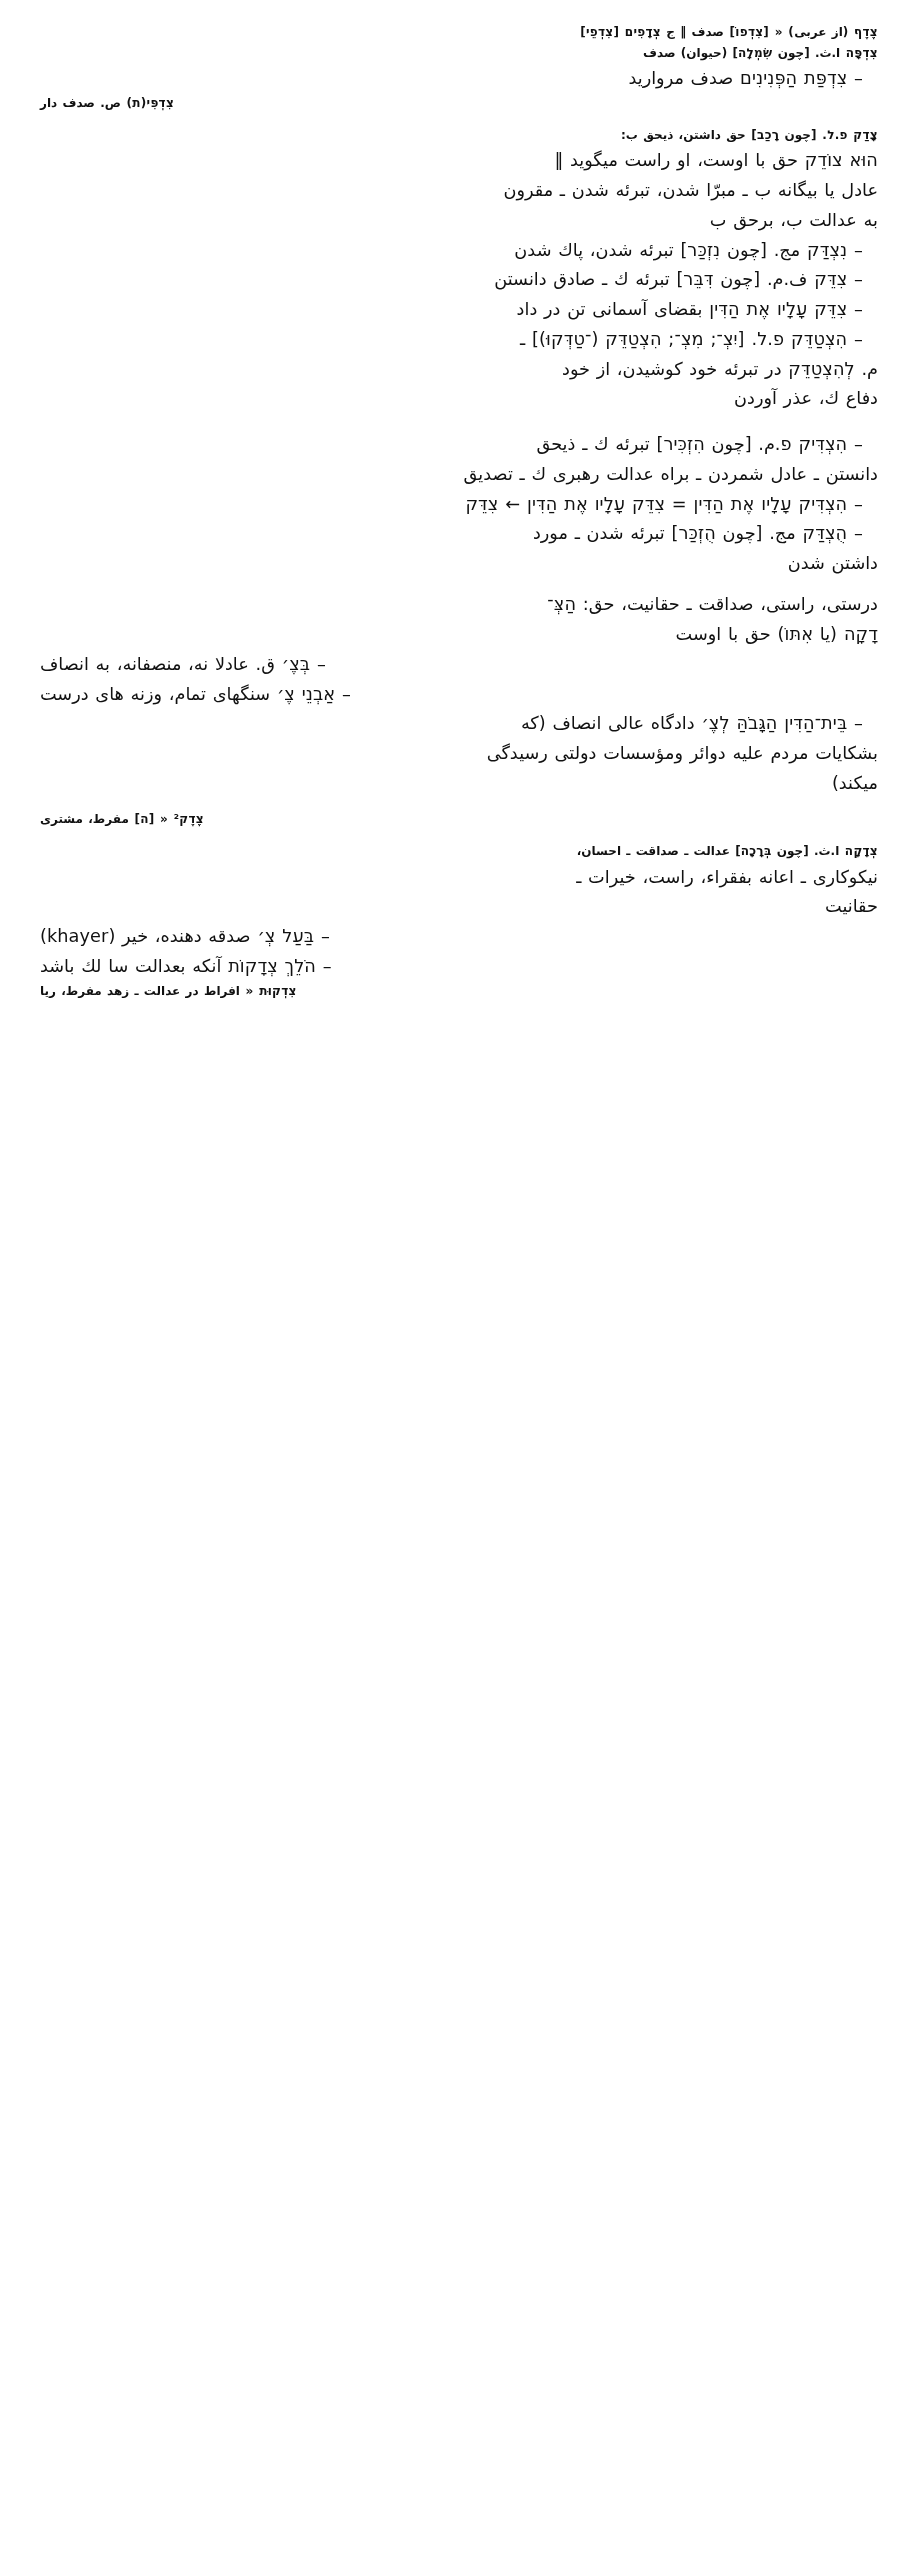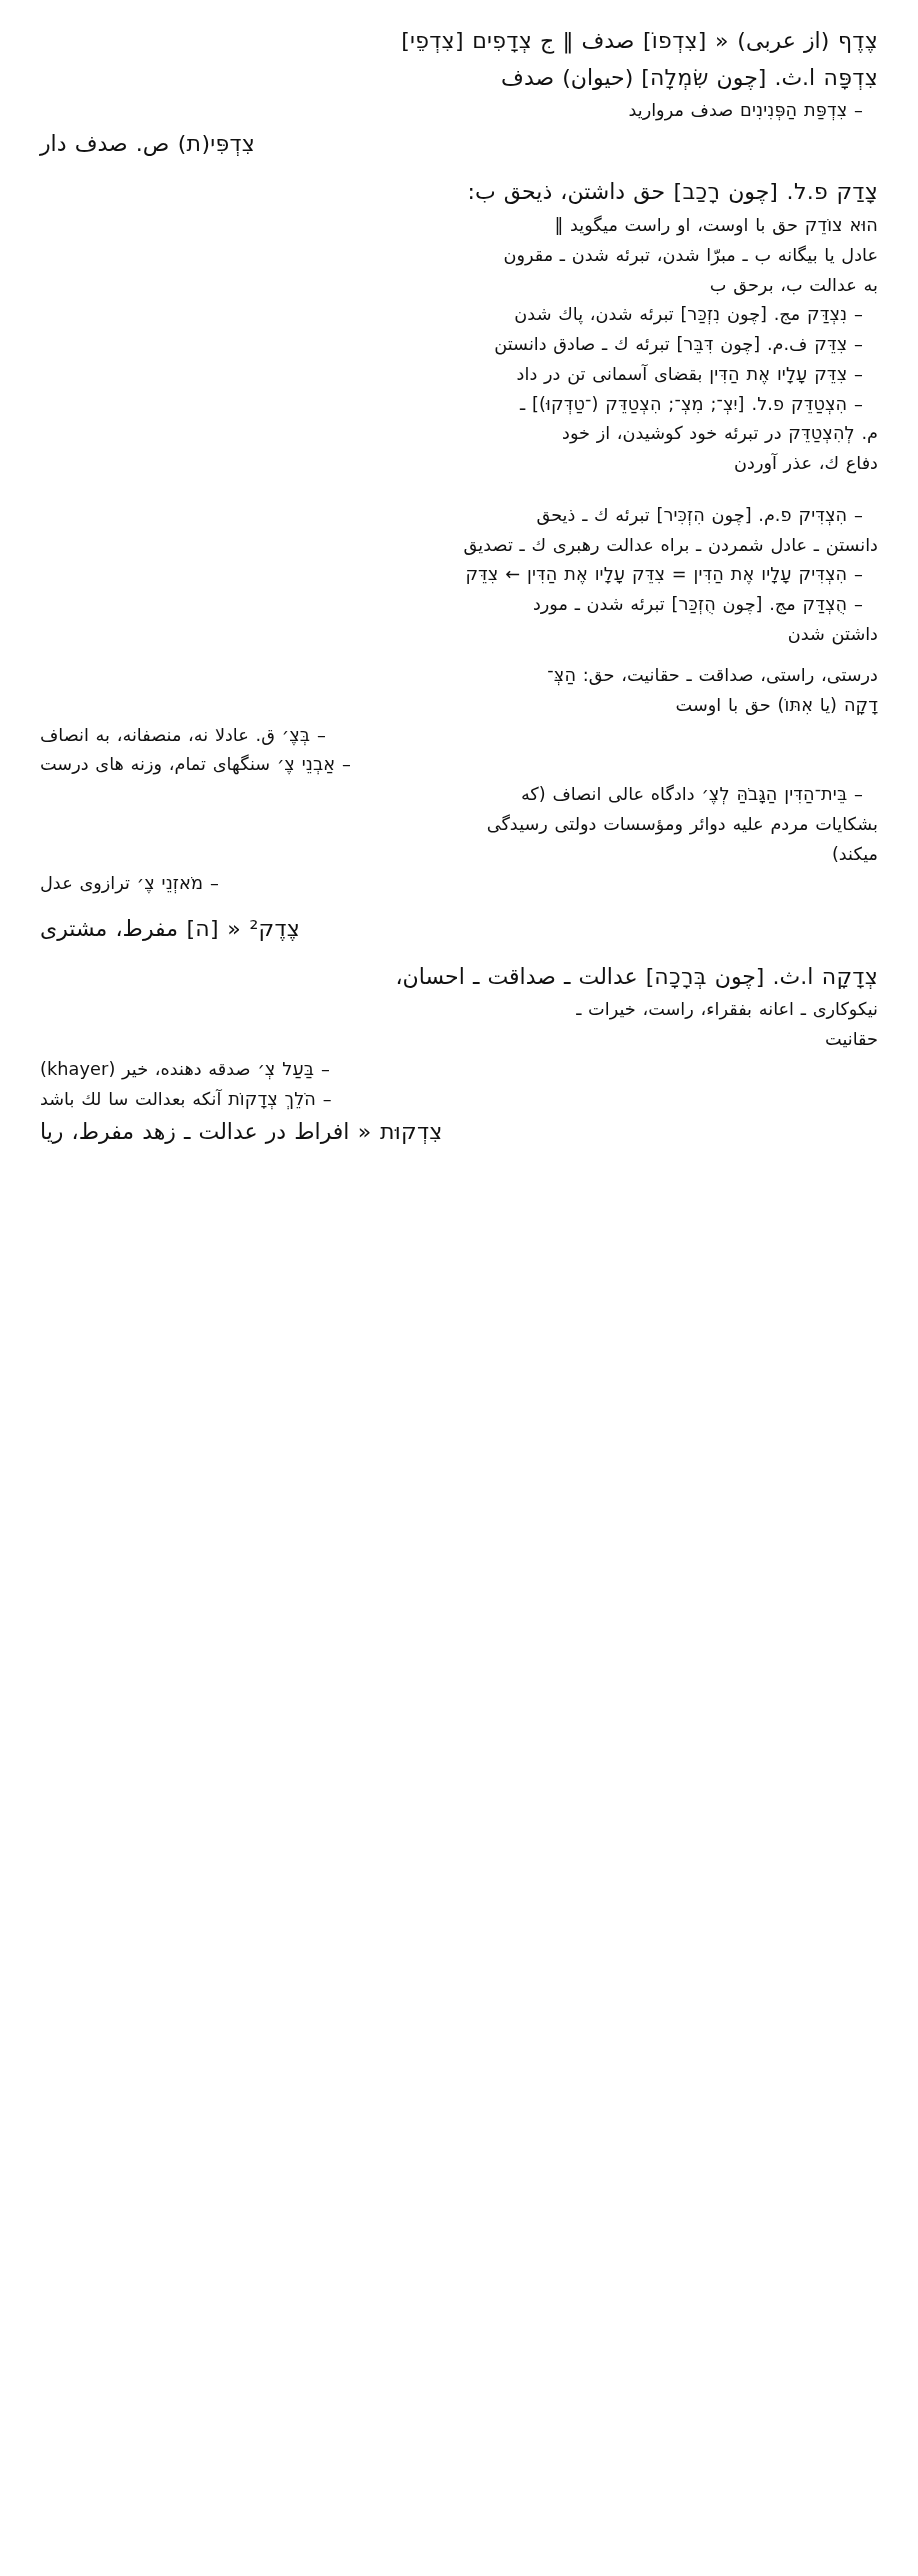--- a/index.html
+++ b/index.html
@@ -34,29 +34,29 @@
     margin: 0 0 1.1px 0;
     word-spacing: 1.1px;
   }
   .line.center {
     text-align: left;
   }
   .line.indent {
     padding-right: 15px;
   }
   .hw {
-    font-weight: normal;
-    font-size: 22px;
+    font-weight: bold;
+    font-size: 12px;
     letter-spacing: 0.3px;
   }
   .spacer {
     height: 9.1px;
   }
   .blk {
-    margin-top: 23px;
+    margin-top: 17px;
   }
 </style>
 </head>
 <body>
 
 <div class="page">
 
   <div class="entry">
     <p class="line hw">צֶדֶף (از عربی) « [צִדְפוֹ] صدف ‖ ج צְדָפִים [צִדְפֵי]</p>
     <p class="line hw">צִדְפָּה ا.ث.  [چون שִׂמְלָה] (حیوان) صدف</p>
@@ -87,21 +87,20 @@
   <div class="spacer"></div>
 
   <div class="entry">
     <p class="line">درستی، راستی، صداقت ـ حقانیت، حق:   הַצְּ־</p>
     <p class="line">דָקָה (یا אִתּוֹ) حق با اوست</p>
     <p class="line center">– בְּצֶ׳ ق.  عادلا نه، منصفانه، به انصاف</p>
     <p class="line center">– אַבְנֵי צֶ׳ سنگهای تمام، وزنه های درست</p>
     <p class="line indent">– בֵּית־הַדִּין הַגָּבֹהַּ לְצֶ׳ دادگاه عالی انصاف (كه</p>
     <p class="line">بشكایات مردم علیه دوائر ومؤسسات دولتی رسیدگی</p>
     <p class="line">میكند)</p>
-    <p class="line center">– מֹאזְנֵי צֶ׳ ترازوی عدل</p>
   </div>
 
   <div class="spacer"></div>
 
   <div class="entry">
     <p class="line center hw">צֶדֶק² « [ה] مفرط، مشتری</p>
   </div>
 
   <div class="spacer"></div>
 

